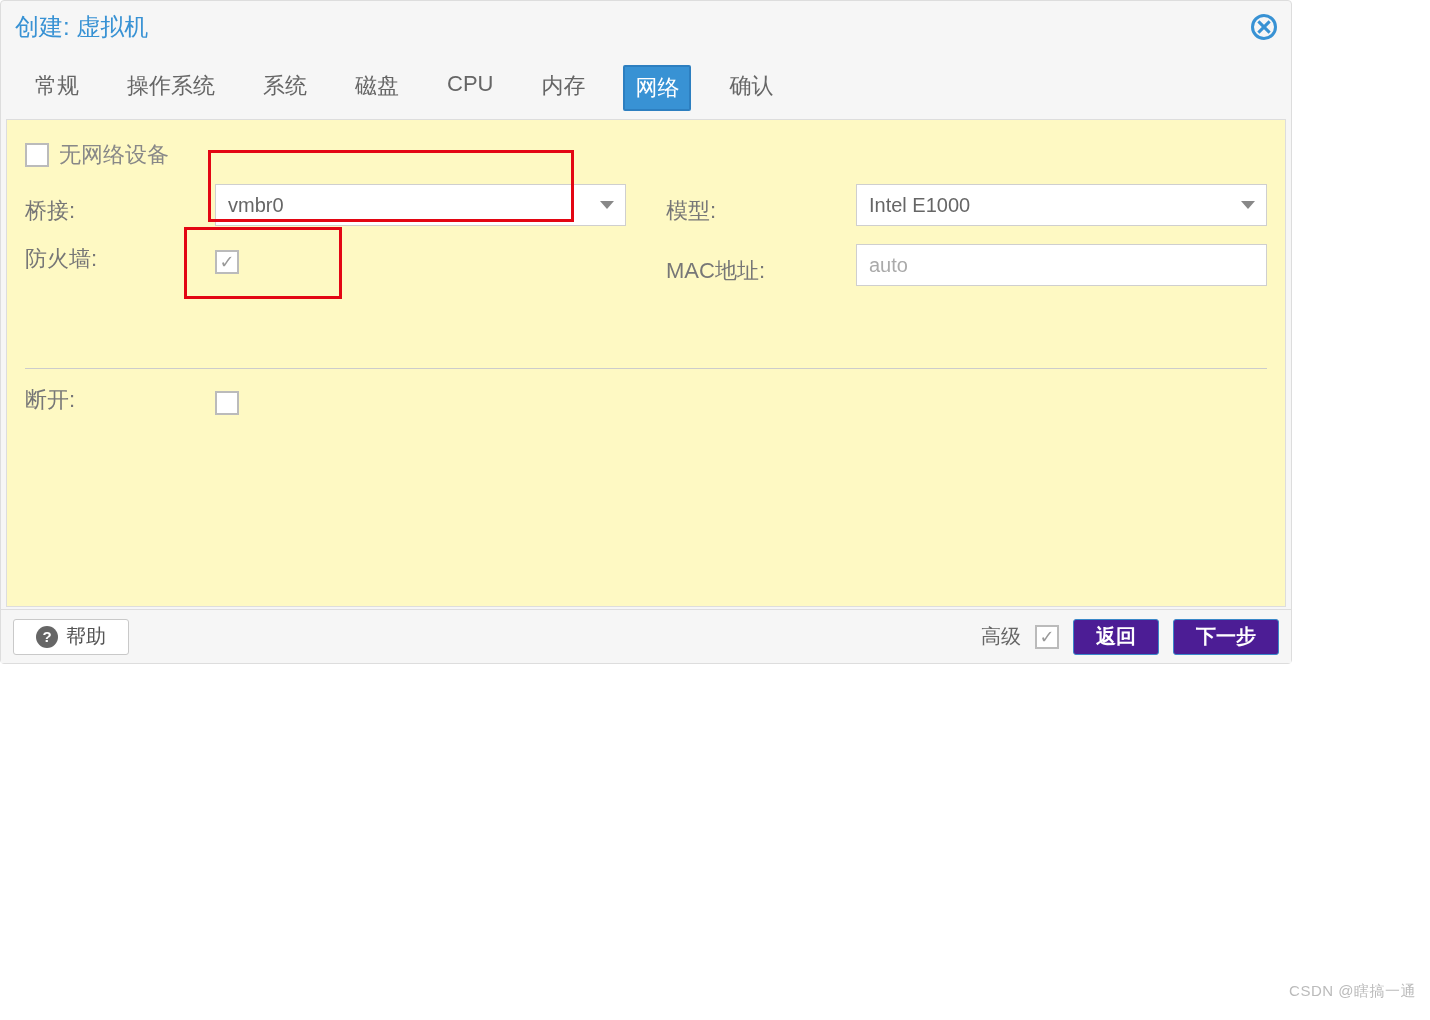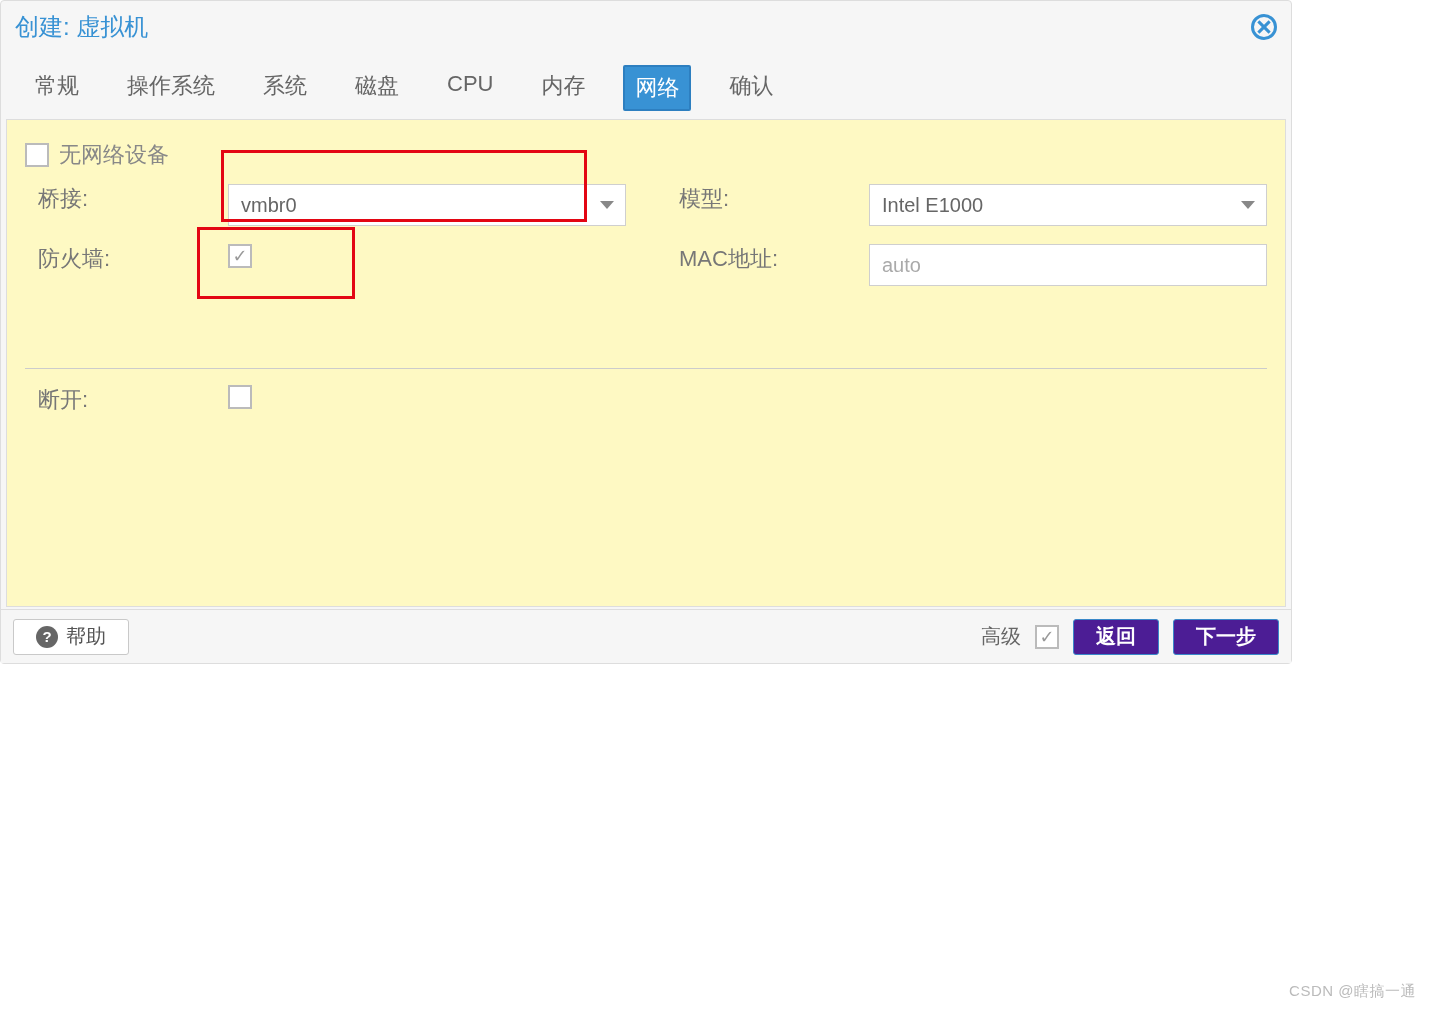--- a/index.html
+++ b/index.html
@@ -101,24 +101,23 @@
   }
 
   .grid {
     display: grid;
     grid-template-columns: 1fr 1fr;
     column-gap: 40px;
   }
   .col { }
   .field {
     display: flex;
-    align-items: flex-start;
+    align-items: flex-end;
     margin-bottom: 18px;
     position: relative;
-    margin-left: 13px;
   }
   .field-label {
     width: 190px;
     flex-shrink: 0;
     color: #777;
     font-size: 22px;
   }
   .field-control {
     flex: 1;
     height: 42px;

